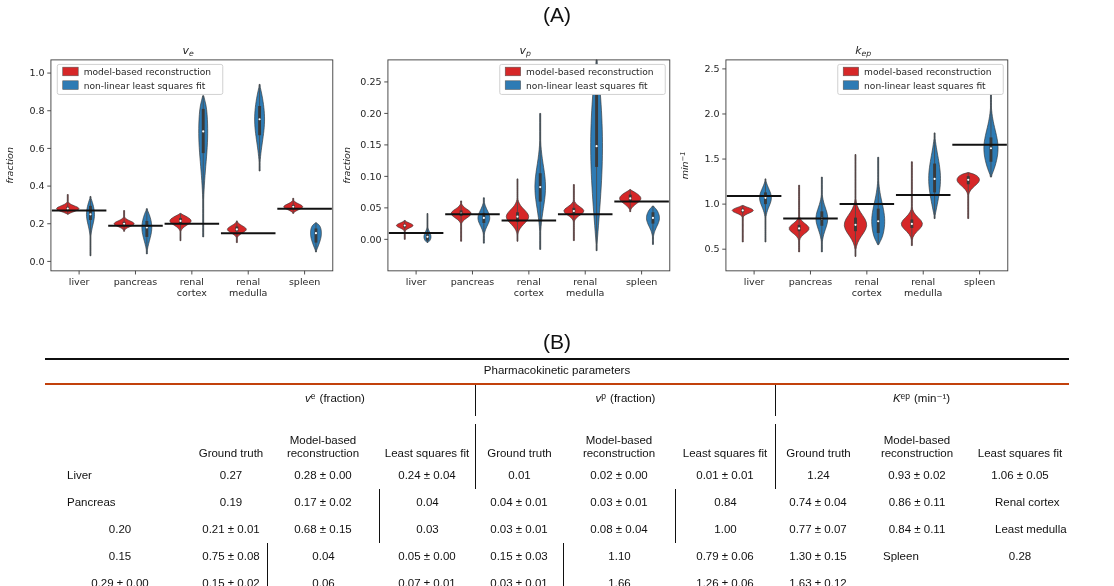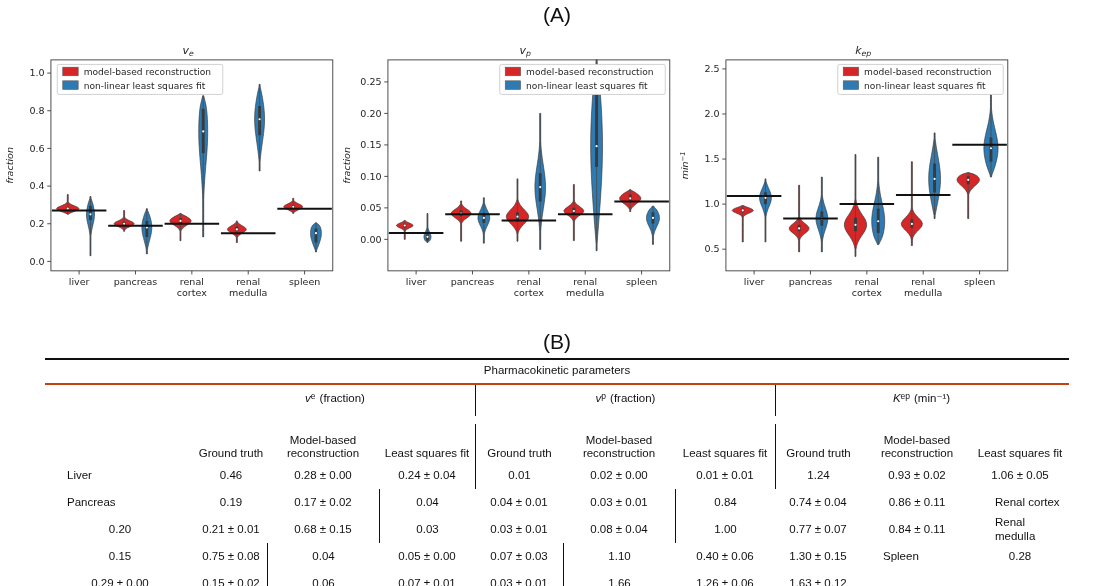--- a/index.html
+++ b/index.html
@@ -289,21 +289,21 @@
       <div class="pcell colhead">Ground truth</div>
       <div class="pcell colhead" style="padding: 0px 6px 2px;">Model-based reconstruction</div>
       <div class="pcell colhead">Least squares fit</div>
       <div class="pcell colhead group-start">Ground truth</div>
       <div class="pcell colhead" style="padding: 0px 6px 2px;">Model-based reconstruction</div>
       <div class="pcell colhead">Least squares fit</div>
       <div class="pcell colhead group-start">Ground truth</div>
       <div class="pcell colhead" style="padding: 0px 6px 2px;">Model-based reconstruction</div>
       <div class="pcell colhead">Least squares fit</div>
       <div class="pcell datacell rowlabel">Liver</div>
-      <div class="pcell datacell">0.46</div>
+      <div class="pcell datacell">0.27</div>
       <div class="pcell datacell">0.28 ± 0.00</div>
       <div class="pcell datacell">0.24 ± 0.04</div>
       <div class="pcell datacell group-start">0.01</div>
       <div class="pcell datacell">0.02 ± 0.00</div>
       <div class="pcell datacell">0.01 ± 0.01</div>
       <div class="pcell datacell group-start">1.24</div>
       <div class="pcell datacell">0.93 ± 0.02</div>
       <div class="pcell datacell">1.06 ± 0.05</div>
       <div class="pcell datacell rowlabel">Pancreas</div>
       <div class="pcell datacell">0.19</div>
@@ -317,28 +317,28 @@
       <div class="pcell datacell rowlabel">Renal cortex</div>
       <div class="pcell datacell">0.20</div>
       <div class="pcell datacell">0.21 ± 0.01</div>
       <div class="pcell datacell">0.68 ± 0.15</div>
       <div class="pcell datacell group-start">0.03</div>
       <div class="pcell datacell">0.03 ± 0.01</div>
       <div class="pcell datacell">0.08 ± 0.04</div>
       <div class="pcell datacell group-start">1.00</div>
       <div class="pcell datacell">0.77 ± 0.07</div>
       <div class="pcell datacell">0.84 ± 0.11</div>
-      <div class="pcell datacell rowlabel">Renal medulla</div>
+      <div class="pcell datacell rowlabel">Least medulla</div>
       <div class="pcell datacell">0.15</div>
       <div class="pcell datacell">0.75 ± 0.08</div>
       <div class="pcell datacell group-start">0.04</div>
       <div class="pcell datacell">0.05 ± 0.00</div>
-      <div class="pcell datacell">0.07 ± 0.03</div>
+      <div class="pcell datacell">0.15 ± 0.03</div>
       <div class="pcell datacell group-start">1.10</div>
-      <div class="pcell datacell">0.40 ± 0.06</div>
+      <div class="pcell datacell">0.79 ± 0.06</div>
       <div class="pcell datacell">1.30 ± 0.15</div>
       <div class="pcell datacell rowlabel">Spleen</div>
       <div class="pcell datacell">0.28</div>
       <div class="pcell datacell">0.29 ± 0.00</div>
       <div class="pcell datacell">0.15 ± 0.02</div>
       <div class="pcell datacell group-start">0.06</div>
       <div class="pcell datacell">0.07 ± 0.01</div>
       <div class="pcell datacell">0.03 ± 0.01</div>
       <div class="pcell datacell group-start">1.66</div>
       <div class="pcell datacell">1.26 ± 0.06</div>

